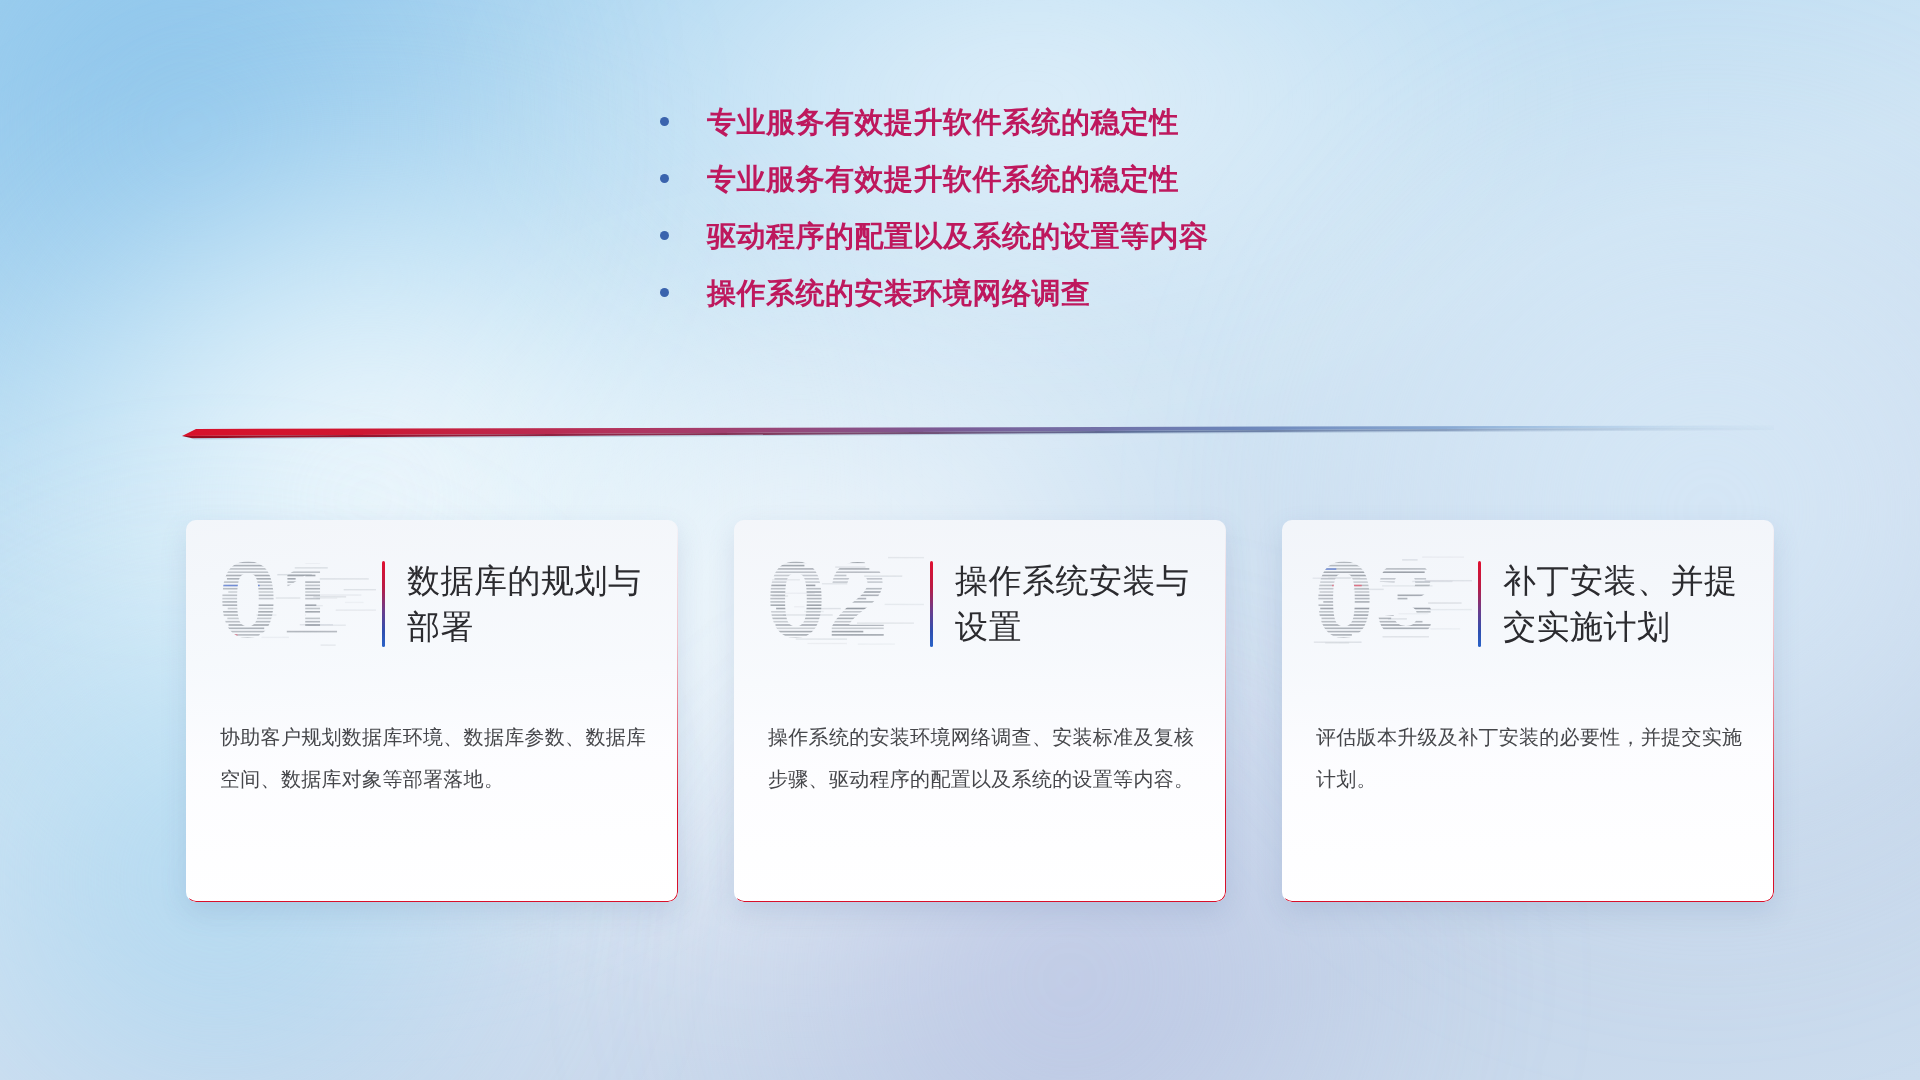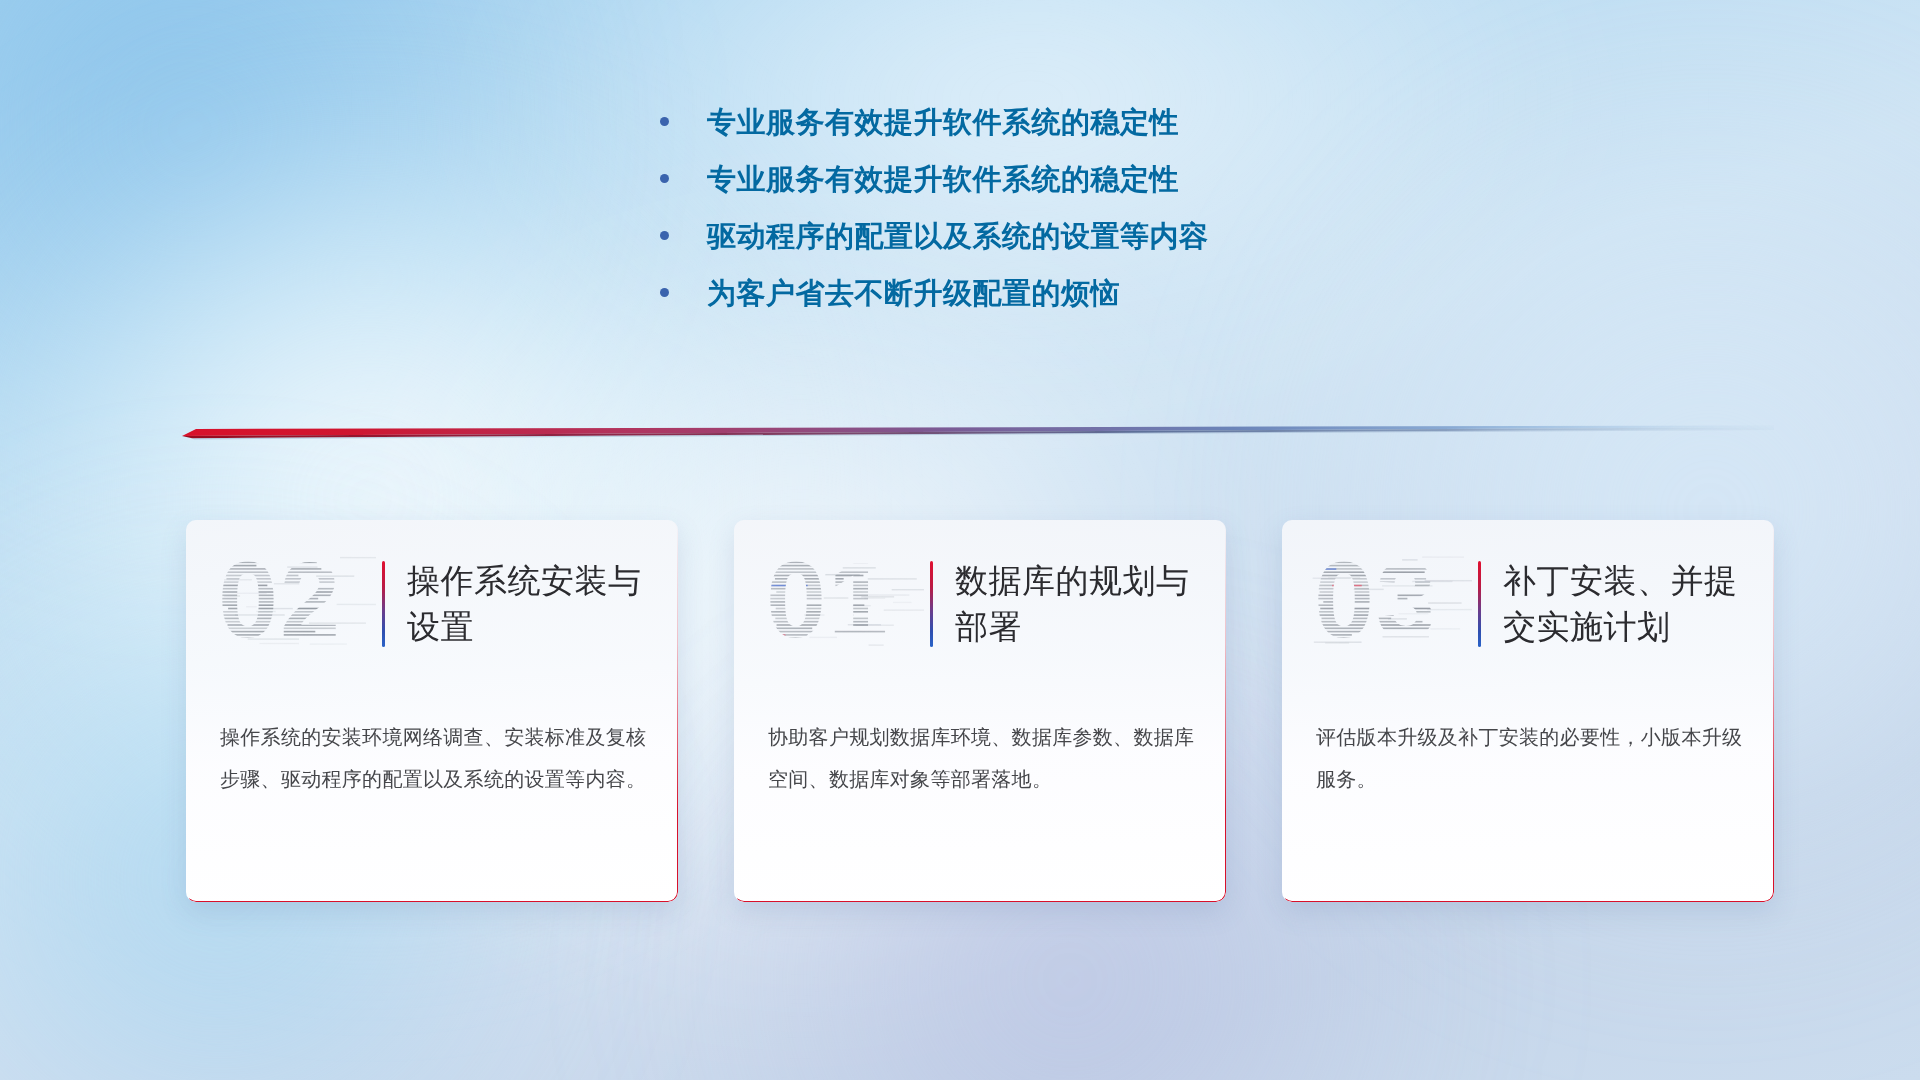--- a/index.html
+++ b/index.html
@@ -82,21 +82,21 @@
     border-radius: 50%;
     background: #3a63ad;
     margin-right: 38px;
     flex: 0 0 auto;
     position: relative;
     top: -6px;
   }
   .bullet-text {
     font-size: 29px;
     font-weight: 700;
-    color: #0369a1;
+    color: #be185d;
     letter-spacing: 0.5px;
     line-height: 1;
     white-space: nowrap;
   }
 
   
   #divider {
     position: absolute;
     left: 182px;
     top: 424px;
@@ -206,21 +206,21 @@
     <div class="bullet-row">
       <span class="bullet-dot"></span>
       <span class="bullet-text">专业服务有效提升软件系统的稳定性</span>
     </div>
     <div class="bullet-row">
       <span class="bullet-dot"></span>
       <span class="bullet-text">驱动程序的配置以及系统的设置等内容</span>
     </div>
     <div class="bullet-row">
       <span class="bullet-dot"></span>
-      <span class="bullet-text">为客户省去不断升级配置的烦恼</span>
+      <span class="bullet-text">操作系统的安装环境网络调查</span>
     </div>
   </div>
 
 <div id="divider">
   <svg width="1592" height="22" viewBox="0 0 1592 22" preserveAspectRatio="none">
     <defs>
       <linearGradient id="divGrad" x1="0" y1="0" x2="1" y2="0">
         <stop offset="0" stop-color="#d8112b"></stop>
         <stop offset="0.10" stop-color="#d0152f"></stop>
         <stop offset="0.28" stop-color="#b1345e"></stop>
@@ -249,101 +249,20 @@
       <path d="M0,12 L14,5 L1592,1.5 L1592,3.2 Z" fill="url(#divGrad)"></path>
 
       <path d="M0,12 L1592,3.2 L1592,5.0 L10,14.2 Z" fill="url(#divShade)"></path>
 
       <path d="M10,14.2 L1592,5.0 L1592,6.0 L12,15.4 Z" fill="#7c96b8" opacity="0.35"></path>
     </g>
   </svg>
 </div>
 
 <div id="cards">
-    <div class="card">
-      <div class="card-head">
-        <div class="card-num"><svg width="160" height="110" viewBox="0 0 160 110">
-            <defs>
-              <pattern id="scan1" width="6" height="3.3" patternUnits="userSpaceOnUse">
-                <rect x="0" y="0" width="6" height="1.55" fill="#8a9199"></rect>
-              </pattern>
-              <linearGradient id="nfade1" x1="0" y1="0" x2="1" y2="0">
-                <stop offset="0" stop-color="#ffffff" stop-opacity="0.30"></stop>
-                <stop offset="0.22" stop-color="#ffffff" stop-opacity="0.85"></stop>
-                <stop offset="0.55" stop-color="#ffffff" stop-opacity="1"></stop>
-                <stop offset="0.85" stop-color="#ffffff" stop-opacity="0.80"></stop>
-                <stop offset="1" stop-color="#ffffff" stop-opacity="0.35"></stop>
-              </linearGradient>
-              <mask id="nmask1">
-                <rect x="-40" y="0" width="240" height="110" fill="url(#nfade1)"></rect>
-              </mask>
-              <clipPath id="nclip1">
-                <text x="2" y="92" font-family="&quot;Liberation Sans&quot;, sans-serif" font-size="108" font-weight="700" letter-spacing="2">02</text>
-              </clipPath>
-            </defs>
-            <g clip-path="url(#nclip1)" mask="url(#nmask1)">
-              <rect x="2.16" y="0.00" width="147.41" height="1.6" fill="#7f868f" opacity="0.44"></rect>
-              <rect x="-12.35" y="3.30" width="171.64" height="1.6" fill="#7f868f" opacity="0.78"></rect>
-              <rect x="9.84" y="6.60" width="185.12" height="1.6" fill="#7f868f" opacity="0.56"></rect>
-              <rect x="-2.22" y="9.90" width="177.94" height="1.6" fill="#7f868f" opacity="0.80"></rect>
-              <rect x="-11.01" y="13.20" width="143.37" height="1.6" fill="#7f868f" opacity="0.49"></rect>
-              <rect x="-9.67" y="16.50" width="110.61" height="1.6" fill="#7f868f" opacity="0.70"></rect>
-              <rect x="-6.99" y="19.80" width="47.40" height="1.6" fill="#7f868f" opacity="0.79"></rect>
-              <rect x="-9.35" y="23.10" width="114.67" height="1.6" fill="#7f868f" opacity="0.66"></rect>
-              <rect x="-2.10" y="26.40" width="150.39" height="1.6" fill="#7f868f" opacity="0.51"></rect>
-              <rect x="8.90" y="29.70" width="73.51" height="1.6" fill="#7f868f" opacity="0.46"></rect>
-              <rect x="10.49" y="33.00" width="144.64" height="1.6" fill="#7f868f" opacity="0.46"></rect>
-              <rect x="1.81" y="36.30" width="123.54" height="1.6" fill="#7f868f" opacity="0.41"></rect>
-              <rect x="-8.17" y="39.60" width="59.52" height="1.6" fill="#7f868f" opacity="0.83"></rect>
-              <rect x="-7.30" y="42.90" width="149.94" height="1.6" fill="#7f868f" opacity="0.55"></rect>
-              <rect x="1.49" y="46.20" width="166.89" height="1.6" fill="#7f868f" opacity="0.74"></rect>
-              <rect x="2.33" y="49.50" width="171.50" height="1.6" fill="#7f868f" opacity="0.65"></rect>
-              <rect x="-4.38" y="52.80" width="106.56" height="1.6" fill="#7f868f" opacity="0.62"></rect>
-              <rect x="2.29" y="56.10" width="157.67" height="1.6" fill="#7f868f" opacity="0.59"></rect>
-              <rect x="4.74" y="59.40" width="74.48" height="1.6" fill="#7f868f" opacity="0.81"></rect>
-              <rect x="12.10" y="62.70" width="127.88" height="1.6" fill="#7f868f" opacity="0.82"></rect>
-              <rect x="3.07" y="66.00" width="137.01" height="1.6" fill="#7f868f" opacity="0.44"></rect>
-              <rect x="-11.26" y="69.30" width="157.45" height="1.6" fill="#7f868f" opacity="0.56"></rect>
-              <rect x="5.35" y="72.60" width="96.32" height="1.6" fill="#7f868f" opacity="0.64"></rect>
-              <rect x="-6.45" y="75.90" width="168.10" height="1.6" fill="#7f868f" opacity="0.44"></rect>
-              <rect x="11.49" y="79.20" width="114.76" height="1.6" fill="#7f868f" opacity="0.75"></rect>
-              <rect x="2.54" y="82.50" width="157.25" height="1.6" fill="#7f868f" opacity="0.40"></rect>
-              <rect x="0.57" y="85.80" width="98.71" height="1.6" fill="#7f868f" opacity="0.73"></rect>
-              <rect x="12.86" y="89.10" width="183.46" height="1.6" fill="#7f868f" opacity="0.74"></rect>
-              <rect x="-11.21" y="92.40" width="185.15" height="1.6" fill="#7f868f" opacity="0.55"></rect>
-              <rect x="-0.57" y="95.70" width="45.41" height="1.6" fill="#7f868f" opacity="0.43"></rect>
-              <rect x="-2.41" y="99.00" width="44.60" height="1.6" fill="#7f868f" opacity="0.53"></rect>
-              <rect x="-12.81" y="102.30" width="118.39" height="1.6" fill="#7f868f" opacity="0.49"></rect>
-              <rect x="0.82" y="105.60" width="175.81" height="1.6" fill="#7f868f" opacity="0.55"></rect>
-              <rect x="-3.70" y="108.90" width="91.25" height="1.6" fill="#7f868f" opacity="0.61"></rect>
-            </g>
-            <g mask="url(#nmask1)">
-              <rect x="20.81" y="47.61" width="29.84" height="1.4" fill="#98a0aa" opacity="0.12"></rect>
-              <rect x="123.99" y="11.92" width="50.93" height="1.4" fill="#98a0aa" opacity="0.21"></rect>
-              <rect x="30.14" y="61.10" width="10.43" height="1.4" fill="#98a0aa" opacity="0.13"></rect>
-              <rect x="92.98" y="77.44" width="57.00" height="1.4" fill="#98a0aa" opacity="0.23"></rect>
-              <rect x="71.22" y="21.41" width="30.31" height="1.4" fill="#98a0aa" opacity="0.24"></rect>
-              <rect x="8.00" y="34.06" width="27.87" height="1.4" fill="#98a0aa" opacity="0.19"></rect>
-              <rect x="31.79" y="93.37" width="51.26" height="1.4" fill="#98a0aa" opacity="0.24"></rect>
-              <rect x="93.76" y="98.41" width="37.13" height="1.4" fill="#98a0aa" opacity="0.10"></rect>
-              <rect x="120.72" y="58.76" width="45.56" height="1.4" fill="#98a0aa" opacity="0.18"></rect>
-              <rect x="100.19" y="30.43" width="38.06" height="1.4" fill="#98a0aa" opacity="0.28"></rect>
-              <rect x="57.91" y="38.05" width="25.34" height="1.4" fill="#98a0aa" opacity="0.21"></rect>
-              <rect x="40.33" y="65.84" width="19.28" height="1.4" fill="#98a0aa" opacity="0.16"></rect>
-              <rect x="43.58" y="97.80" width="39.33" height="1.4" fill="#98a0aa" opacity="0.13"></rect>
-              <rect x="18.96" y="69.27" width="49.75" height="1.4" fill="#98a0aa" opacity="0.27"></rect>
-              <rect x="8.20" y="50.29" width="15.90" height="1.4" fill="#98a0aa" opacity="0.23"></rect>
-              <rect x="57.02" y="62.88" width="19.81" height="1.4" fill="#98a0aa" opacity="0.26"></rect>
-            </g>
-          </svg></div>
-        <div class="card-sep"></div>
-        <div class="card-title">操作系统安装与设置</div>
-      </div>
-      <div class="card-body">操作系统的安装环境网络调查、安装标准及复核步骤、驱动程序的配置以及系统的设置等内容。</div>
-    </div>
     <div class="card">
       <div class="card-head">
         <div class="card-num"><svg width="160" height="110" viewBox="0 0 160 110">
             <defs>
               <pattern id="scan0" width="6" height="3.3" patternUnits="userSpaceOnUse">
                 <rect x="0" y="0" width="6" height="1.55" fill="#8a9199"></rect>
               </pattern>
               <linearGradient id="nfade0" x1="0" y1="0" x2="1" y2="0">
                 <stop offset="0" stop-color="#ffffff" stop-opacity="0.30"></stop>
                 <stop offset="0.22" stop-color="#ffffff" stop-opacity="0.85"></stop>
@@ -417,20 +336,101 @@
           </svg></div>
         <div class="card-sep"></div>
         <div class="card-title">数据库的规划与部署</div>
       </div>
       <div class="card-body">协助客户规划数据库环境、数据库参数、数据库空间、数据库对象等部署落地。</div>
     </div>
     <div class="card">
       <div class="card-head">
         <div class="card-num"><svg width="160" height="110" viewBox="0 0 160 110">
             <defs>
+              <pattern id="scan1" width="6" height="3.3" patternUnits="userSpaceOnUse">
+                <rect x="0" y="0" width="6" height="1.55" fill="#8a9199"></rect>
+              </pattern>
+              <linearGradient id="nfade1" x1="0" y1="0" x2="1" y2="0">
+                <stop offset="0" stop-color="#ffffff" stop-opacity="0.30"></stop>
+                <stop offset="0.22" stop-color="#ffffff" stop-opacity="0.85"></stop>
+                <stop offset="0.55" stop-color="#ffffff" stop-opacity="1"></stop>
+                <stop offset="0.85" stop-color="#ffffff" stop-opacity="0.80"></stop>
+                <stop offset="1" stop-color="#ffffff" stop-opacity="0.35"></stop>
+              </linearGradient>
+              <mask id="nmask1">
+                <rect x="-40" y="0" width="240" height="110" fill="url(#nfade1)"></rect>
+              </mask>
+              <clipPath id="nclip1">
+                <text x="2" y="92" font-family="&quot;Liberation Sans&quot;, sans-serif" font-size="108" font-weight="700" letter-spacing="2">02</text>
+              </clipPath>
+            </defs>
+            <g clip-path="url(#nclip1)" mask="url(#nmask1)">
+              <rect x="2.16" y="0.00" width="147.41" height="1.6" fill="#7f868f" opacity="0.44"></rect>
+              <rect x="-12.35" y="3.30" width="171.64" height="1.6" fill="#7f868f" opacity="0.78"></rect>
+              <rect x="9.84" y="6.60" width="185.12" height="1.6" fill="#7f868f" opacity="0.56"></rect>
+              <rect x="-2.22" y="9.90" width="177.94" height="1.6" fill="#7f868f" opacity="0.80"></rect>
+              <rect x="-11.01" y="13.20" width="143.37" height="1.6" fill="#7f868f" opacity="0.49"></rect>
+              <rect x="-9.67" y="16.50" width="110.61" height="1.6" fill="#7f868f" opacity="0.70"></rect>
+              <rect x="-6.99" y="19.80" width="47.40" height="1.6" fill="#7f868f" opacity="0.79"></rect>
+              <rect x="-9.35" y="23.10" width="114.67" height="1.6" fill="#7f868f" opacity="0.66"></rect>
+              <rect x="-2.10" y="26.40" width="150.39" height="1.6" fill="#7f868f" opacity="0.51"></rect>
+              <rect x="8.90" y="29.70" width="73.51" height="1.6" fill="#7f868f" opacity="0.46"></rect>
+              <rect x="10.49" y="33.00" width="144.64" height="1.6" fill="#7f868f" opacity="0.46"></rect>
+              <rect x="1.81" y="36.30" width="123.54" height="1.6" fill="#7f868f" opacity="0.41"></rect>
+              <rect x="-8.17" y="39.60" width="59.52" height="1.6" fill="#7f868f" opacity="0.83"></rect>
+              <rect x="-7.30" y="42.90" width="149.94" height="1.6" fill="#7f868f" opacity="0.55"></rect>
+              <rect x="1.49" y="46.20" width="166.89" height="1.6" fill="#7f868f" opacity="0.74"></rect>
+              <rect x="2.33" y="49.50" width="171.50" height="1.6" fill="#7f868f" opacity="0.65"></rect>
+              <rect x="-4.38" y="52.80" width="106.56" height="1.6" fill="#7f868f" opacity="0.62"></rect>
+              <rect x="2.29" y="56.10" width="157.67" height="1.6" fill="#7f868f" opacity="0.59"></rect>
+              <rect x="4.74" y="59.40" width="74.48" height="1.6" fill="#7f868f" opacity="0.81"></rect>
+              <rect x="12.10" y="62.70" width="127.88" height="1.6" fill="#7f868f" opacity="0.82"></rect>
+              <rect x="3.07" y="66.00" width="137.01" height="1.6" fill="#7f868f" opacity="0.44"></rect>
+              <rect x="-11.26" y="69.30" width="157.45" height="1.6" fill="#7f868f" opacity="0.56"></rect>
+              <rect x="5.35" y="72.60" width="96.32" height="1.6" fill="#7f868f" opacity="0.64"></rect>
+              <rect x="-6.45" y="75.90" width="168.10" height="1.6" fill="#7f868f" opacity="0.44"></rect>
+              <rect x="11.49" y="79.20" width="114.76" height="1.6" fill="#7f868f" opacity="0.75"></rect>
+              <rect x="2.54" y="82.50" width="157.25" height="1.6" fill="#7f868f" opacity="0.40"></rect>
+              <rect x="0.57" y="85.80" width="98.71" height="1.6" fill="#7f868f" opacity="0.73"></rect>
+              <rect x="12.86" y="89.10" width="183.46" height="1.6" fill="#7f868f" opacity="0.74"></rect>
+              <rect x="-11.21" y="92.40" width="185.15" height="1.6" fill="#7f868f" opacity="0.55"></rect>
+              <rect x="-0.57" y="95.70" width="45.41" height="1.6" fill="#7f868f" opacity="0.43"></rect>
+              <rect x="-2.41" y="99.00" width="44.60" height="1.6" fill="#7f868f" opacity="0.53"></rect>
+              <rect x="-12.81" y="102.30" width="118.39" height="1.6" fill="#7f868f" opacity="0.49"></rect>
+              <rect x="0.82" y="105.60" width="175.81" height="1.6" fill="#7f868f" opacity="0.55"></rect>
+              <rect x="-3.70" y="108.90" width="91.25" height="1.6" fill="#7f868f" opacity="0.61"></rect>
+            </g>
+            <g mask="url(#nmask1)">
+              <rect x="20.81" y="47.61" width="29.84" height="1.4" fill="#98a0aa" opacity="0.12"></rect>
+              <rect x="123.99" y="11.92" width="50.93" height="1.4" fill="#98a0aa" opacity="0.21"></rect>
+              <rect x="30.14" y="61.10" width="10.43" height="1.4" fill="#98a0aa" opacity="0.13"></rect>
+              <rect x="92.98" y="77.44" width="57.00" height="1.4" fill="#98a0aa" opacity="0.23"></rect>
+              <rect x="71.22" y="21.41" width="30.31" height="1.4" fill="#98a0aa" opacity="0.24"></rect>
+              <rect x="8.00" y="34.06" width="27.87" height="1.4" fill="#98a0aa" opacity="0.19"></rect>
+              <rect x="31.79" y="93.37" width="51.26" height="1.4" fill="#98a0aa" opacity="0.24"></rect>
+              <rect x="93.76" y="98.41" width="37.13" height="1.4" fill="#98a0aa" opacity="0.10"></rect>
+              <rect x="120.72" y="58.76" width="45.56" height="1.4" fill="#98a0aa" opacity="0.18"></rect>
+              <rect x="100.19" y="30.43" width="38.06" height="1.4" fill="#98a0aa" opacity="0.28"></rect>
+              <rect x="57.91" y="38.05" width="25.34" height="1.4" fill="#98a0aa" opacity="0.21"></rect>
+              <rect x="40.33" y="65.84" width="19.28" height="1.4" fill="#98a0aa" opacity="0.16"></rect>
+              <rect x="43.58" y="97.80" width="39.33" height="1.4" fill="#98a0aa" opacity="0.13"></rect>
+              <rect x="18.96" y="69.27" width="49.75" height="1.4" fill="#98a0aa" opacity="0.27"></rect>
+              <rect x="8.20" y="50.29" width="15.90" height="1.4" fill="#98a0aa" opacity="0.23"></rect>
+              <rect x="57.02" y="62.88" width="19.81" height="1.4" fill="#98a0aa" opacity="0.26"></rect>
+            </g>
+          </svg></div>
+        <div class="card-sep"></div>
+        <div class="card-title">操作系统安装与设置</div>
+      </div>
+      <div class="card-body">操作系统的安装环境网络调查、安装标准及复核步骤、驱动程序的配置以及系统的设置等内容。</div>
+    </div>
+    <div class="card">
+      <div class="card-head">
+        <div class="card-num"><svg width="160" height="110" viewBox="0 0 160 110">
+            <defs>
               <pattern id="scan2" width="6" height="3.3" patternUnits="userSpaceOnUse">
                 <rect x="0" y="0" width="6" height="1.55" fill="#8a9199"></rect>
               </pattern>
               <linearGradient id="nfade2" x1="0" y1="0" x2="1" y2="0">
                 <stop offset="0" stop-color="#ffffff" stop-opacity="0.30"></stop>
                 <stop offset="0.22" stop-color="#ffffff" stop-opacity="0.85"></stop>
                 <stop offset="0.55" stop-color="#ffffff" stop-opacity="1"></stop>
                 <stop offset="0.85" stop-color="#ffffff" stop-opacity="0.80"></stop>
                 <stop offset="1" stop-color="#ffffff" stop-opacity="0.35"></stop>
               </linearGradient>
@@ -494,15 +494,15 @@
               <rect x="100.27" y="35.78" width="40.23" height="1.4" fill="#98a0aa" opacity="0.21"></rect>
               <rect x="86.62" y="68.05" width="29.80" height="1.4" fill="#98a0aa" opacity="0.10"></rect>
               <rect x="16.28" y="31.99" width="31.89" height="1.4" fill="#98a0aa" opacity="0.15"></rect>
               <rect x="13.10" y="97.33" width="23.96" height="1.4" fill="#98a0aa" opacity="0.20"></rect>
               <rect x="75.96" y="73.19" width="18.98" height="1.4" fill="#98a0aa" opacity="0.25"></rect>
             </g>
           </svg></div>
         <div class="card-sep"></div>
         <div class="card-title">补丁安装、并提交实施计划</div>
       </div>
-      <div class="card-body">评估版本升级及补丁安装的必要性，小版本升级服务。</div>
+      <div class="card-body">评估版本升级及补丁安装的必要性，并提交实施计划。</div>
     </div>
   </div>
 
 </body></html>

